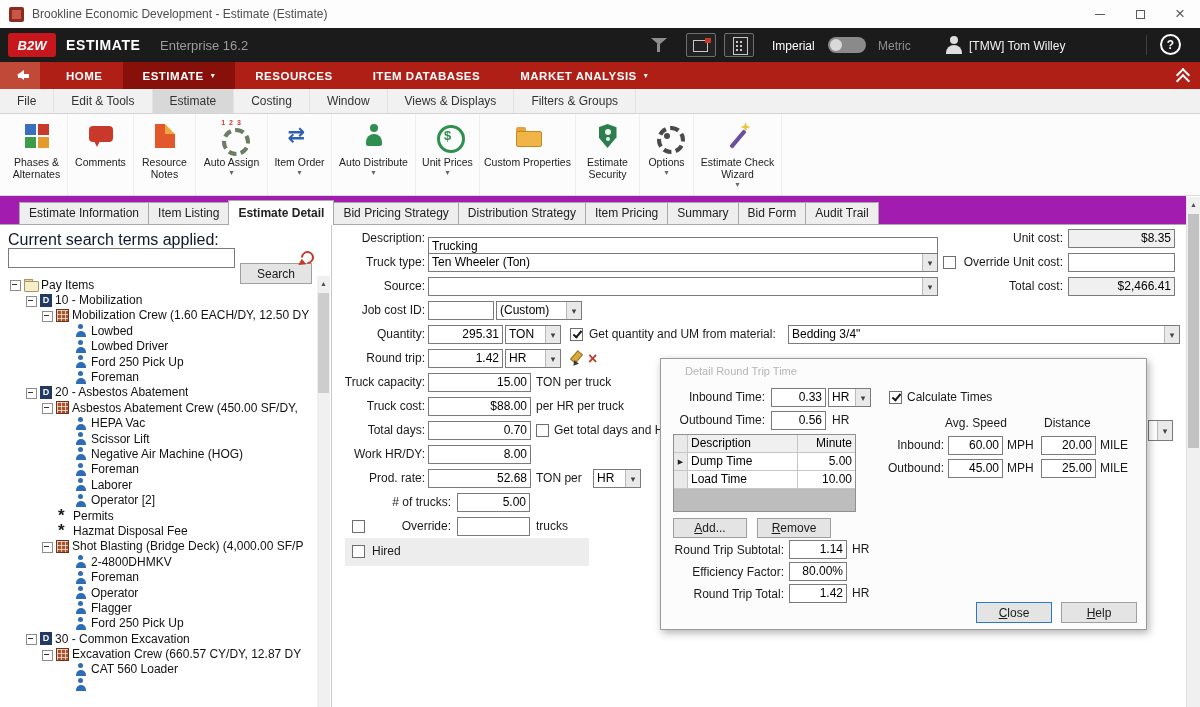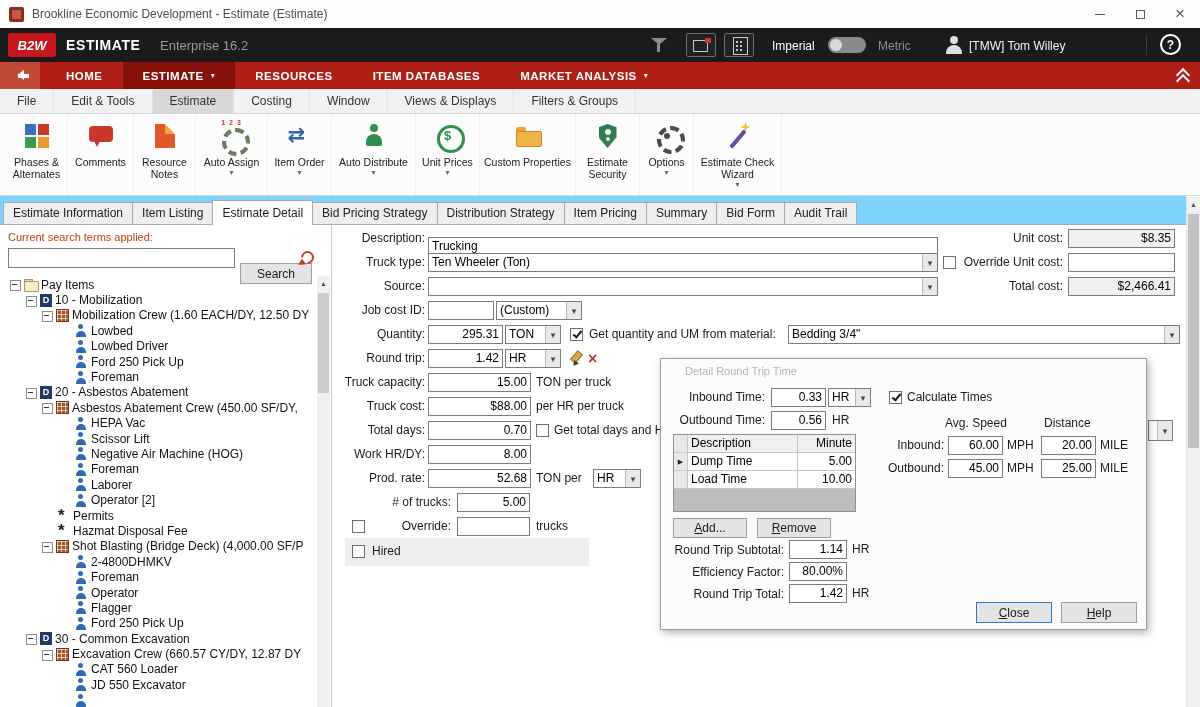--- a/index.html
+++ b/index.html
@@ -94,27 +94,27 @@
   .ritem[data-icon="props"] .ric::before{content:"";position:absolute;left:3px;top:6px;width:10px;height:5px;background:#e8a33d;border-radius:2px 2px 0 0}
   .ritem[data-icon="props"] .ric::after{content:"";position:absolute;left:3px;top:10px;width:24px;height:14px;background:#f0b449;border:1px solid #c5871f;border-radius:2px}
   .ritem[data-icon="security"] .ric::before{content:"";position:absolute;left:6px;top:3px;width:18px;height:24px;background:#2e7d4f;clip-path:polygon(50% 0,100% 14%,100% 55%,50% 100%,0 55%,0 14%)}
   .ritem[data-icon="security"] .ric::after{content:"";position:absolute;left:12px;top:8px;width:6px;height:6px;border-radius:50%;background:#eaf3ec;box-shadow:0 7px 0 -1px #eaf3ec}
   .ritem[data-icon="options"] .ric::before{content:"";position:absolute;left:5px;top:5px;width:20px;height:20px;border:4px dashed #4a4a4a;border-radius:50%}
   .ritem[data-icon="options"] .ric::after{content:"";position:absolute;left:12px;top:12px;width:6px;height:6px;border-radius:50%;background:#4a4a4a}
   .ritem[data-icon="wizard"] .ric::before{content:"";position:absolute;left:13px;top:7px;width:4px;height:22px;background:#6a4fa0;transform:rotate(40deg);border-radius:1px}
   .ritem[data-icon="wizard"] .ric::after{content:"";position:absolute;right:2px;top:1px;width:10px;height:10px;background:#e8c53d;clip-path:polygon(50% 0,63% 37%,100% 50%,63% 63%,50% 100%,37% 63%,0 50%,37% 37%)}
 
   
-  .viewtabs{position:absolute;top:196px;left:0;right:14px;height:29px;background:#7dd3fc;border-bottom:1px solid #a9a9a9;display:flex;align-items:flex-end;padding-left:3px}
+  .viewtabs{position:absolute;top:196px;left:0;right:14px;height:29px;background:#a21caf;border-bottom:1px solid #a9a9a9;display:flex;align-items:flex-end;padding-left:19px}
   .vtab{border:1px solid #a9a9a9;border-bottom:none;background:#eeeeee;padding:0 9px;line-height:21px;font-size:12px;color:#222;margin-right:-1px;white-space:nowrap}
-  .vtab[data-active="true"]{background:#fff;font-weight:normal;line-height:24px;margin-bottom:-1px;position:relative;z-index:2}
+  .vtab[data-active="true"]{background:#fff;font-weight:bold;line-height:24px;margin-bottom:-1px;position:relative;z-index:2}
 
   
   .leftpanel{position:absolute;left:0;top:225px;width:332px;bottom:0;background:#fff;border-right:1px solid #c8c8c8}
-  .search-label{position:absolute;left:8px;top:6px;font-size:11px;color:#c2410c}
+  .search-label{position:absolute;left:8px;top:6px;font-size:16px;color:#0f172a}
   .search-input{position:absolute;left:8px;top:23px;width:227px;height:20px;border:1px solid #7b7b7b;background:#fff;font-size:12px;padding:0 3px;font-family:inherit}
   .search-btn{position:absolute;left:240px;top:38px;width:72px;height:21px;background:#e4e4e4;border:1px solid #9f9f9f;font-size:12px;display:flex;align-items:center;justify-content:center;color:#1a1a1a}
   .undo{position:absolute;left:301px;top:26px;width:13px;height:13px;border:2.5px solid #c23a28;border-radius:50%;border-left-color:transparent;transform:rotate(-45deg)}
   .undo::after{content:"";position:absolute;left:-5px;top:-3px;border:4px solid transparent;border-bottom:6px solid #c23a28;transform:rotate(40deg)}
   .tree{position:absolute;left:0;top:52px;right:15px;bottom:0;overflow:hidden}
   .trow{display:flex;align-items:center;height:15.4px;white-space:nowrap}
   .trow[data-level="0"]{padding-left:10px}
   .trow[data-level="1"]{padding-left:26px}
   .trow[data-level="2"]{padding-left:42px}
   .trow[data-level="3"]{padding-left:60px}
@@ -556,25 +556,20 @@
           <span class="ticon"></span>
           <span class="tlabel">Excavation Crew (660.57 CY/DY, 12.87 DY</span>
         </div>
 
         <div class="trow" data-type="person" data-level="3">
           <span class="texp"></span>
           <span class="ticon"></span>
           <span class="tlabel">CAT 560 Loader</span>
         </div>
 
-        <div class="trow" data-type="person" data-level="3">
-          <span class="texp"></span>
-          <span class="ticon"></span>
-          <span class="tlabel">JD 550 Excavator</span>
-        </div>
 
         <div class="trow" data-type="person" data-level="3">
           <span class="texp"></span>
           <span class="ticon"></span>
           <span class="tlabel"></span>
         </div>
       </div>
     <div class="sb tree-sb">
       <span class="sb-up"></span>
       <span class="sb-thumb"></span>

